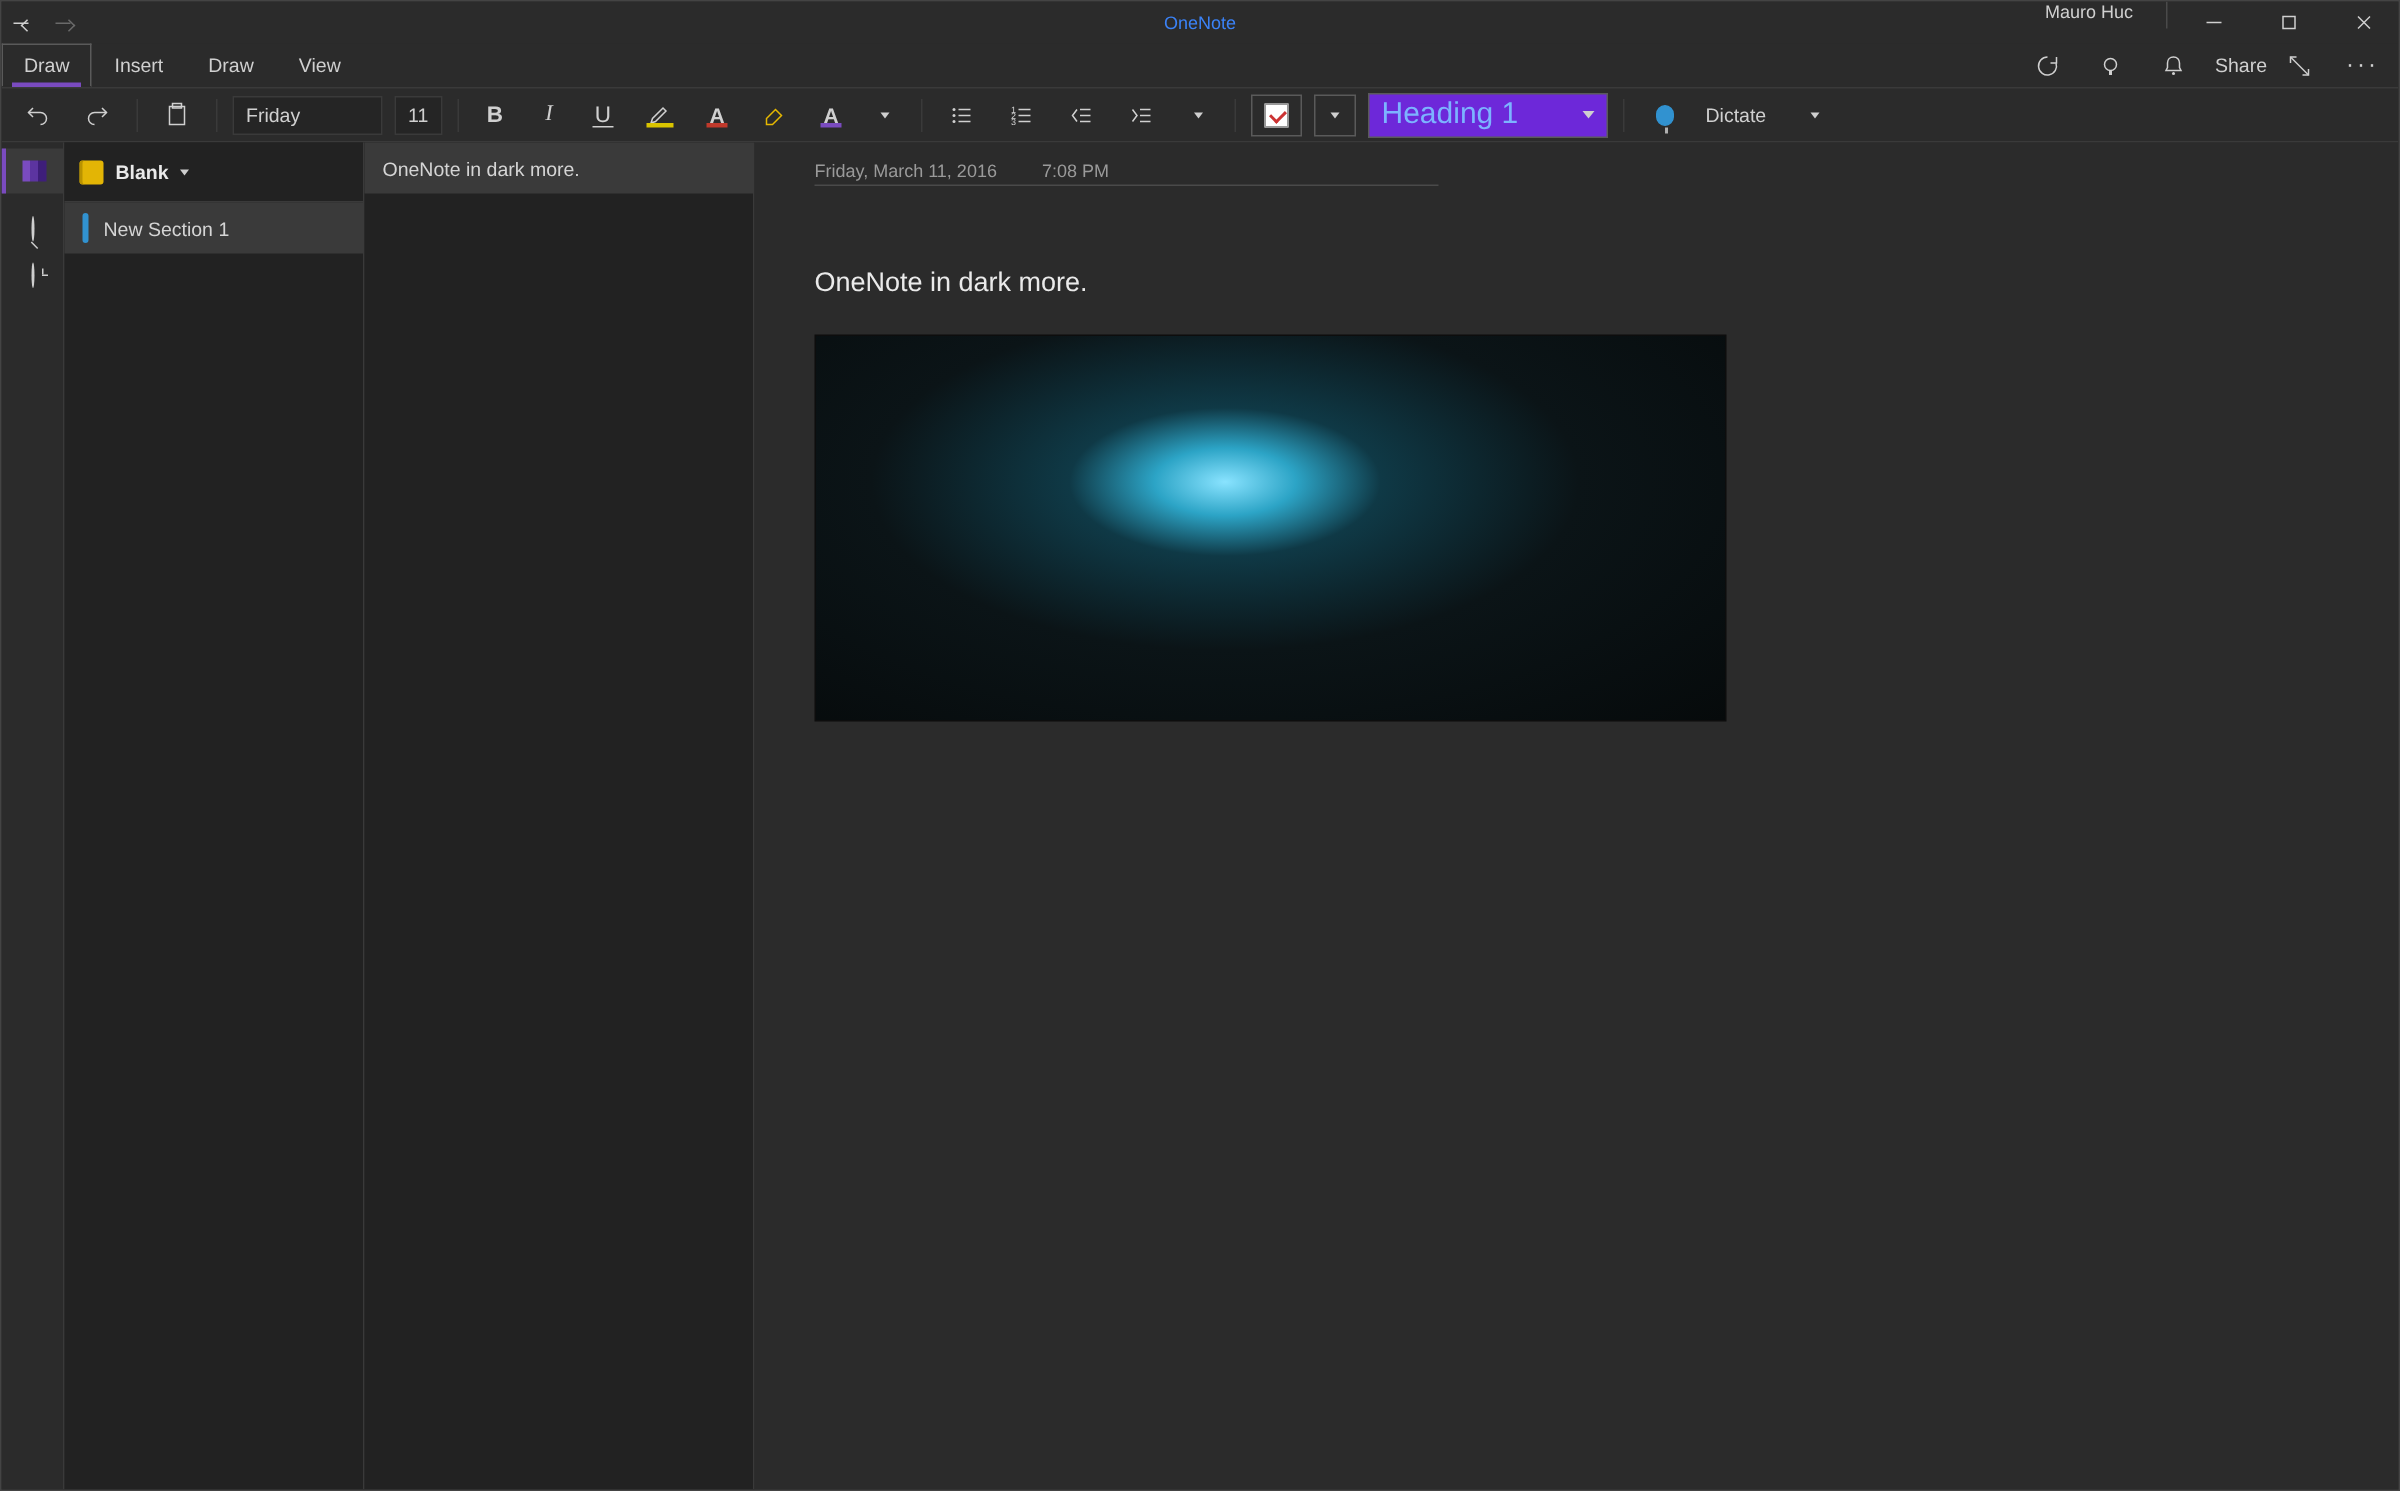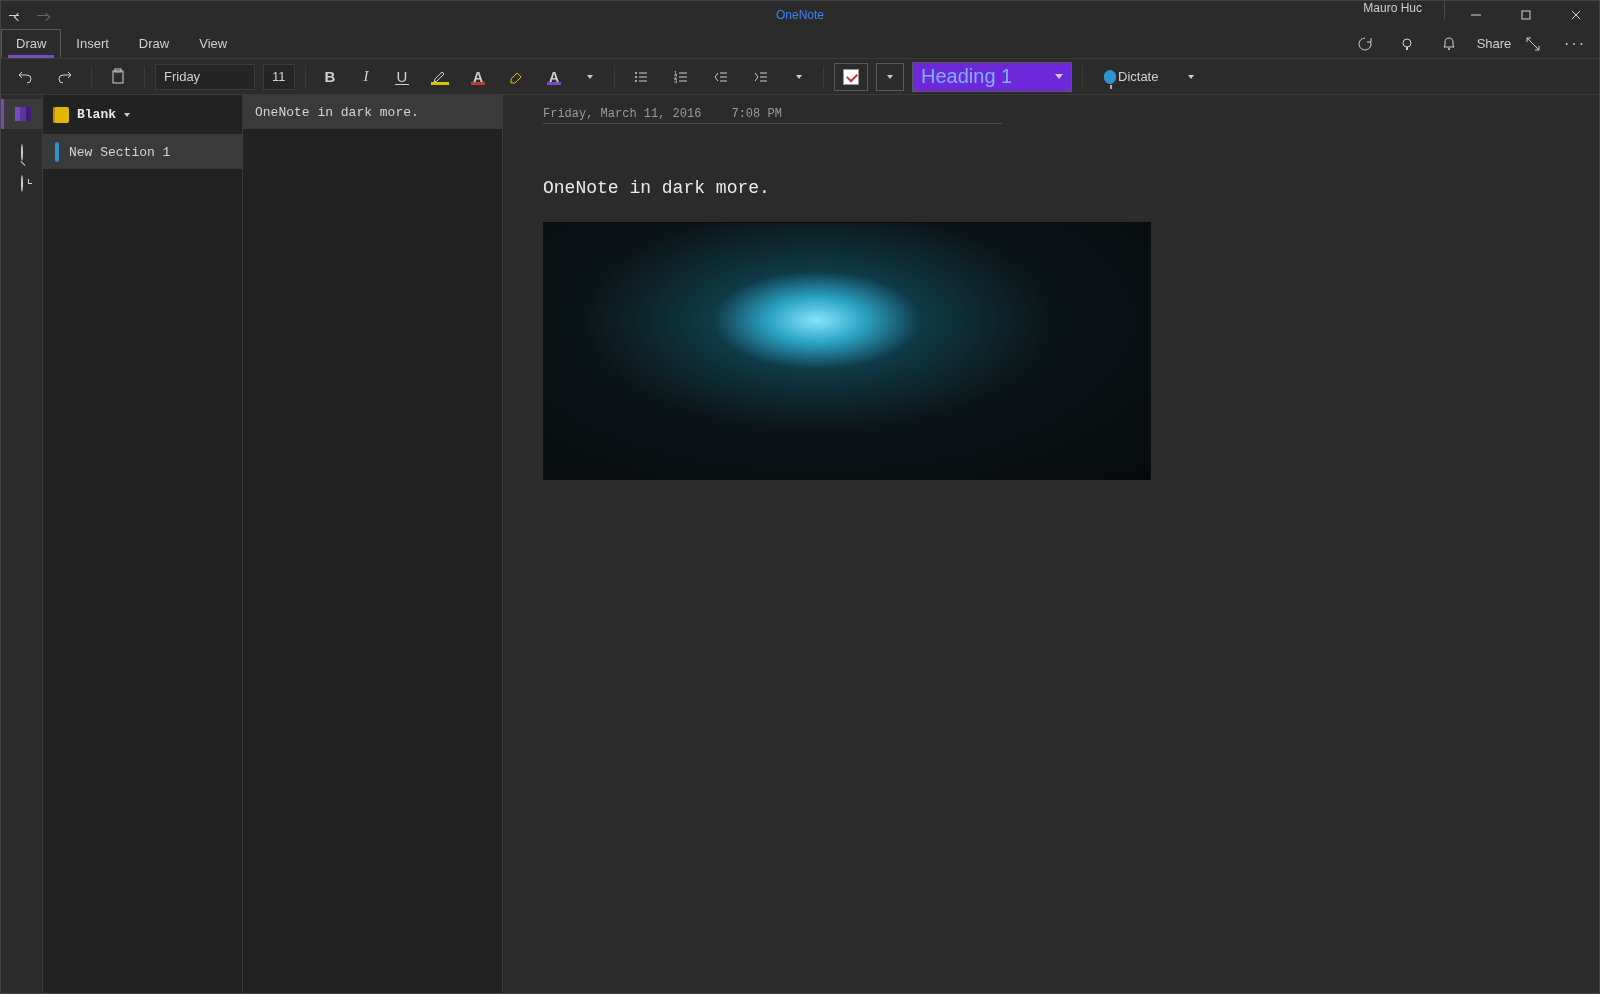--- a/index.html
+++ b/index.html
@@ -101,21 +101,20 @@
   .style-select{height:30px;min-width:160px;border:1px solid #5a5a5a;background:#6d28d9;display:flex;align-items:center;justify-content:space-between;padding:0 8px;color:var(--blue-text);font-size:20px}
   .caret{width:0;height:0;border-left:4px solid transparent;border-right:4px solid transparent;border-top:5px solid #cfcfcf}
   .caret-sm{border-left-width:3px;border-right-width:3px;border-top-width:4px}
   .mic{width:12px;height:14px;border:1px solid #3192d0;border-radius:7px;background:#3192d0;display:inline-block;position:relative}
   .mic::after{content:"";position:absolute;width:2px;height:4px;left:5px;top:14px;background:#b0b0b0}
 
   
   .main{
     display:flex;
     height:calc(100% - var(--title-h) - var(--tabs-h) - var(--ribbon-h));
-    font-family:Liberation Mono, monospace;
   }
   .appbar{width:42px;background:var(--bg-sidebar);border-right:1px solid var(--line);display:flex;flex-direction:column;align-items:center;padding-top:4px;gap:16px}
   .appbar .selected{background:#3a3a3a;border-left:3px solid var(--accent);width:100%;display:flex;justify-content:center;padding:8px 0}
   .nb-icon{width:16px;height:14px;background:linear-gradient(90deg,var(--accent) 33%, #5c34a0 33% 66%, #3e1e7a 66%)}
   .mag{width:14px;height:14px;border:1px solid #cfcfcf;border-radius:50%;position:relative}
   .mag::after{content:"";position:absolute;right:-4px;bottom:-4px;width:6px;height:1px;background:#cfcfcf;transform:rotate(45deg)}
   .clock{width:14px;height:14px;border:1px solid #cfcfcf;border-radius:50%;position:relative}
   .clock::before{content:"";position:absolute;left:6px;top:3px;width:1px;height:4px;background:#cfcfcf}
   .clock::after{content:"";position:absolute;left:6px;top:7px;width:4px;height:1px;background:#cfcfcf}
 
@@ -320,21 +319,21 @@
     <span class="todo-check"></span>
   </div>
   <div class="btn" style="border:1px solid #5a5a5a">
       <span class="caret caret-sm"></span>
     </div>
   <div class="style-select">
     <span>Heading 1</span>
     <span class="caret"></span>
   </div>
   <span class="sep"></span>
-  <div class="btn" style="gap:2px;padding:0 10px">
+  <div class="btn" style="gap:21px;padding:0 10px">
     <span class="mic"></span>
     <span>Dictate</span>
   </div>
   <div class="btn">
       <span class="caret caret-sm"></span>
     </div>
 </div>
 
 <div class="main">
 

